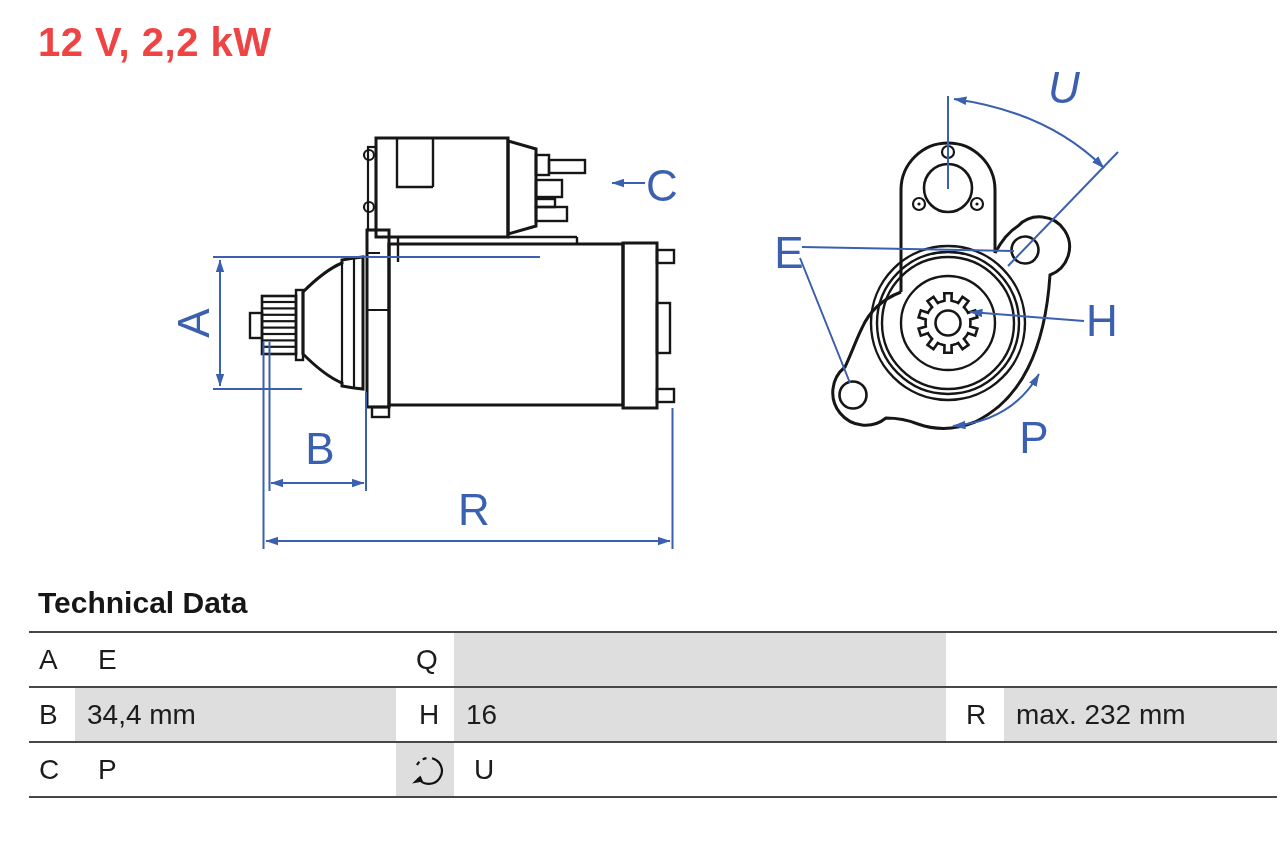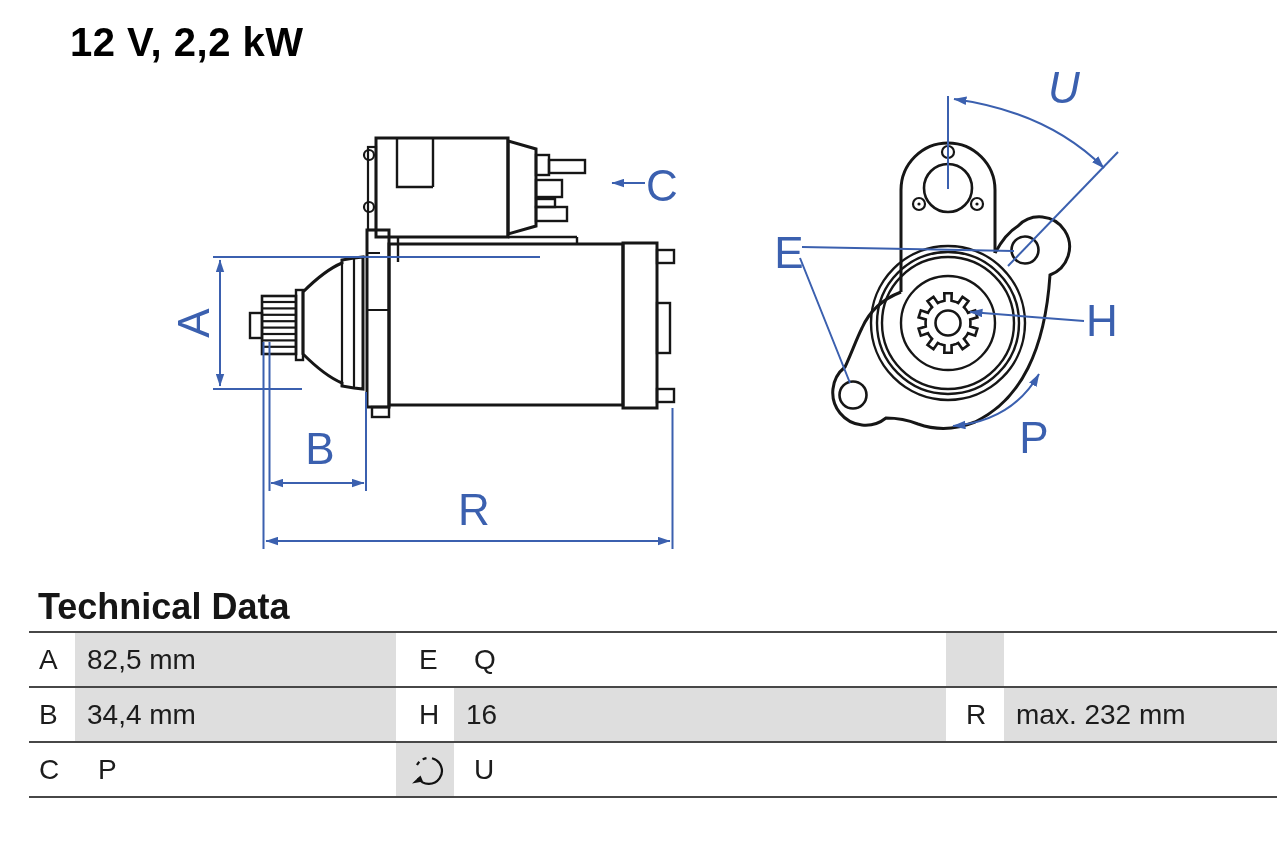--- a/index.html
+++ b/index.html
@@ -2,26 +2,26 @@
 <html><head>
 <meta charset="utf-8">
 <style>
   html,body{margin:0;padding:0;background:#ffffff;}
   .canvas{
     position:relative;width:1280px;height:853px;background:#ffffff;overflow:hidden;
     font-family:"Liberation Sans",sans-serif;color:#1c1c1c;
   }
   .page-title{
     position:absolute;left:38px;top:20px;
-    font-size:40px;font-weight:bold;color:#000000;letter-spacing:0.5px;margin-left:32px;
+    font-size:40px;font-weight:bold;color:#ef4444;letter-spacing:0.5px;
   }
   .drawing-svg{position:absolute;left:0;top:0;}
   .tech-heading{
     position:absolute;left:38px;top:586px;
-    font-size:36px;font-weight:bold;color:#161616;
+    font-size:30px;font-weight:bold;color:#161616;
   }
   .ttable{
     position:absolute;left:29px;top:631px;width:1248px;
     border-top:2px solid #474747;border-bottom:2px solid #474747;
   }
   .trow{
     display:grid;
     grid-template-columns:46px 321px 58px 492px 58px 273px;
     height:53px;line-height:53px;
   }
@@ -167,21 +167,20 @@
       <text x="1102" y="336">H</text>
       <text x="1034" y="453">P</text>
     </g>
   </svg>
 
   <div class="tech-heading">Technical Data</div>
 
   <div class="ttable">
     <div class="trow">
       <div class="cell key k1">A</div>
-      <div class="cell val">82,5 mm</div>
       <div class="cell key k2">E</div>
       <div class="cell key k3">Q</div>
       <div class="cell val"></div>
     </div>
     <div class="trow">
       <div class="cell key k1">B</div>
       <div class="cell val">34,4 mm</div>
       <div class="cell key k2">H</div>
       <div class="cell val">16</div>
       <div class="cell key k3">R</div>

